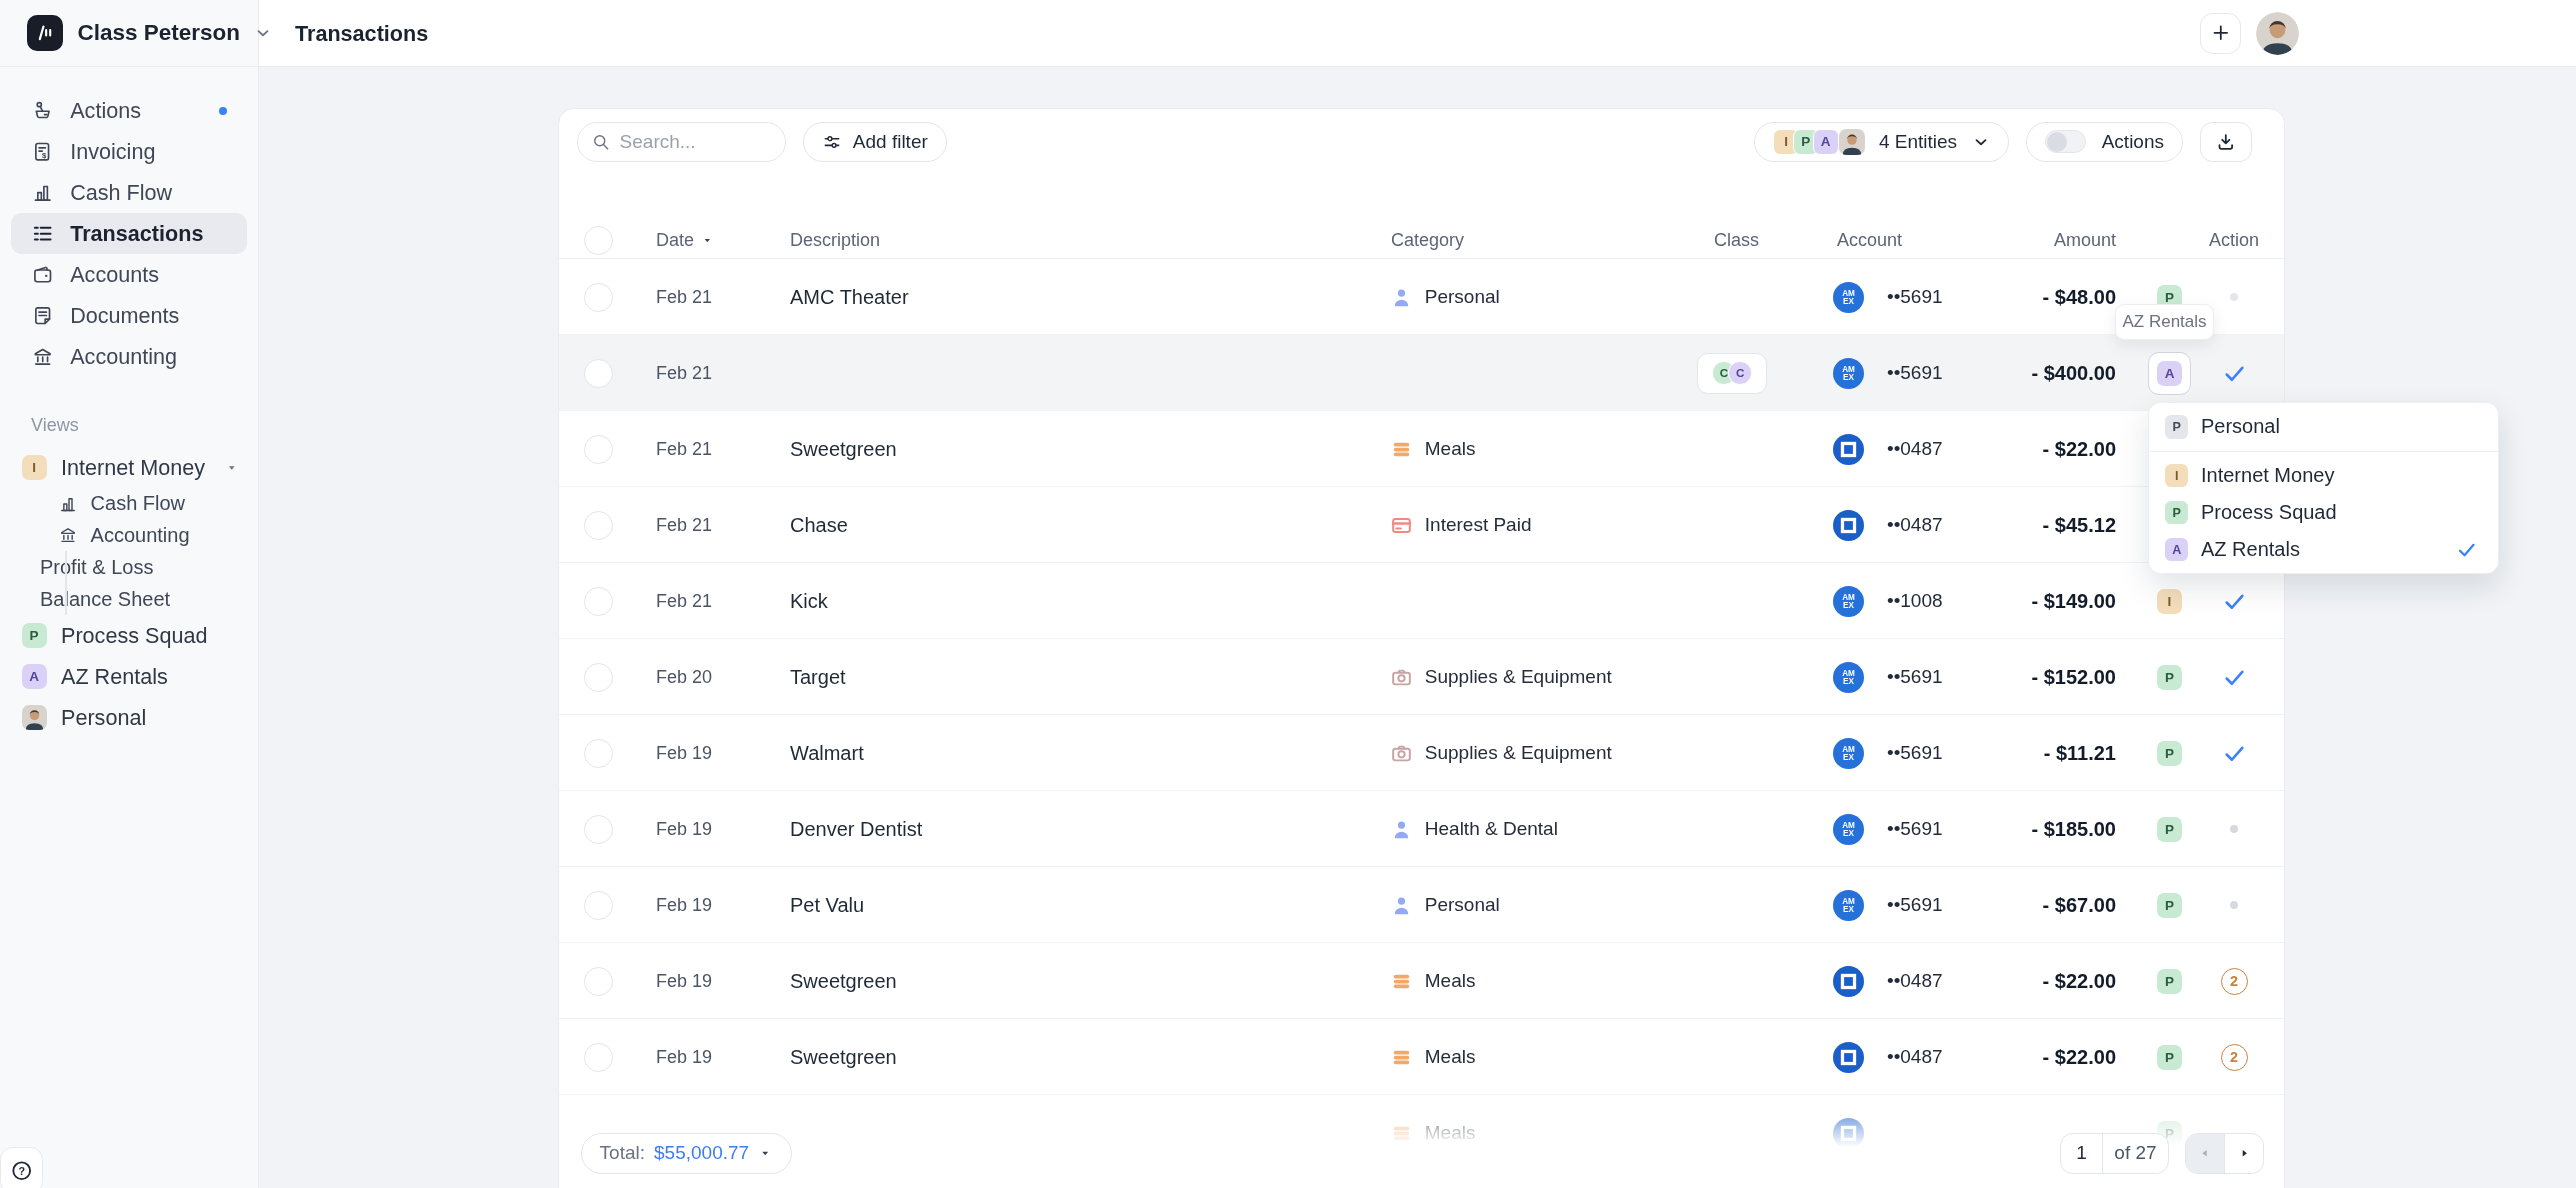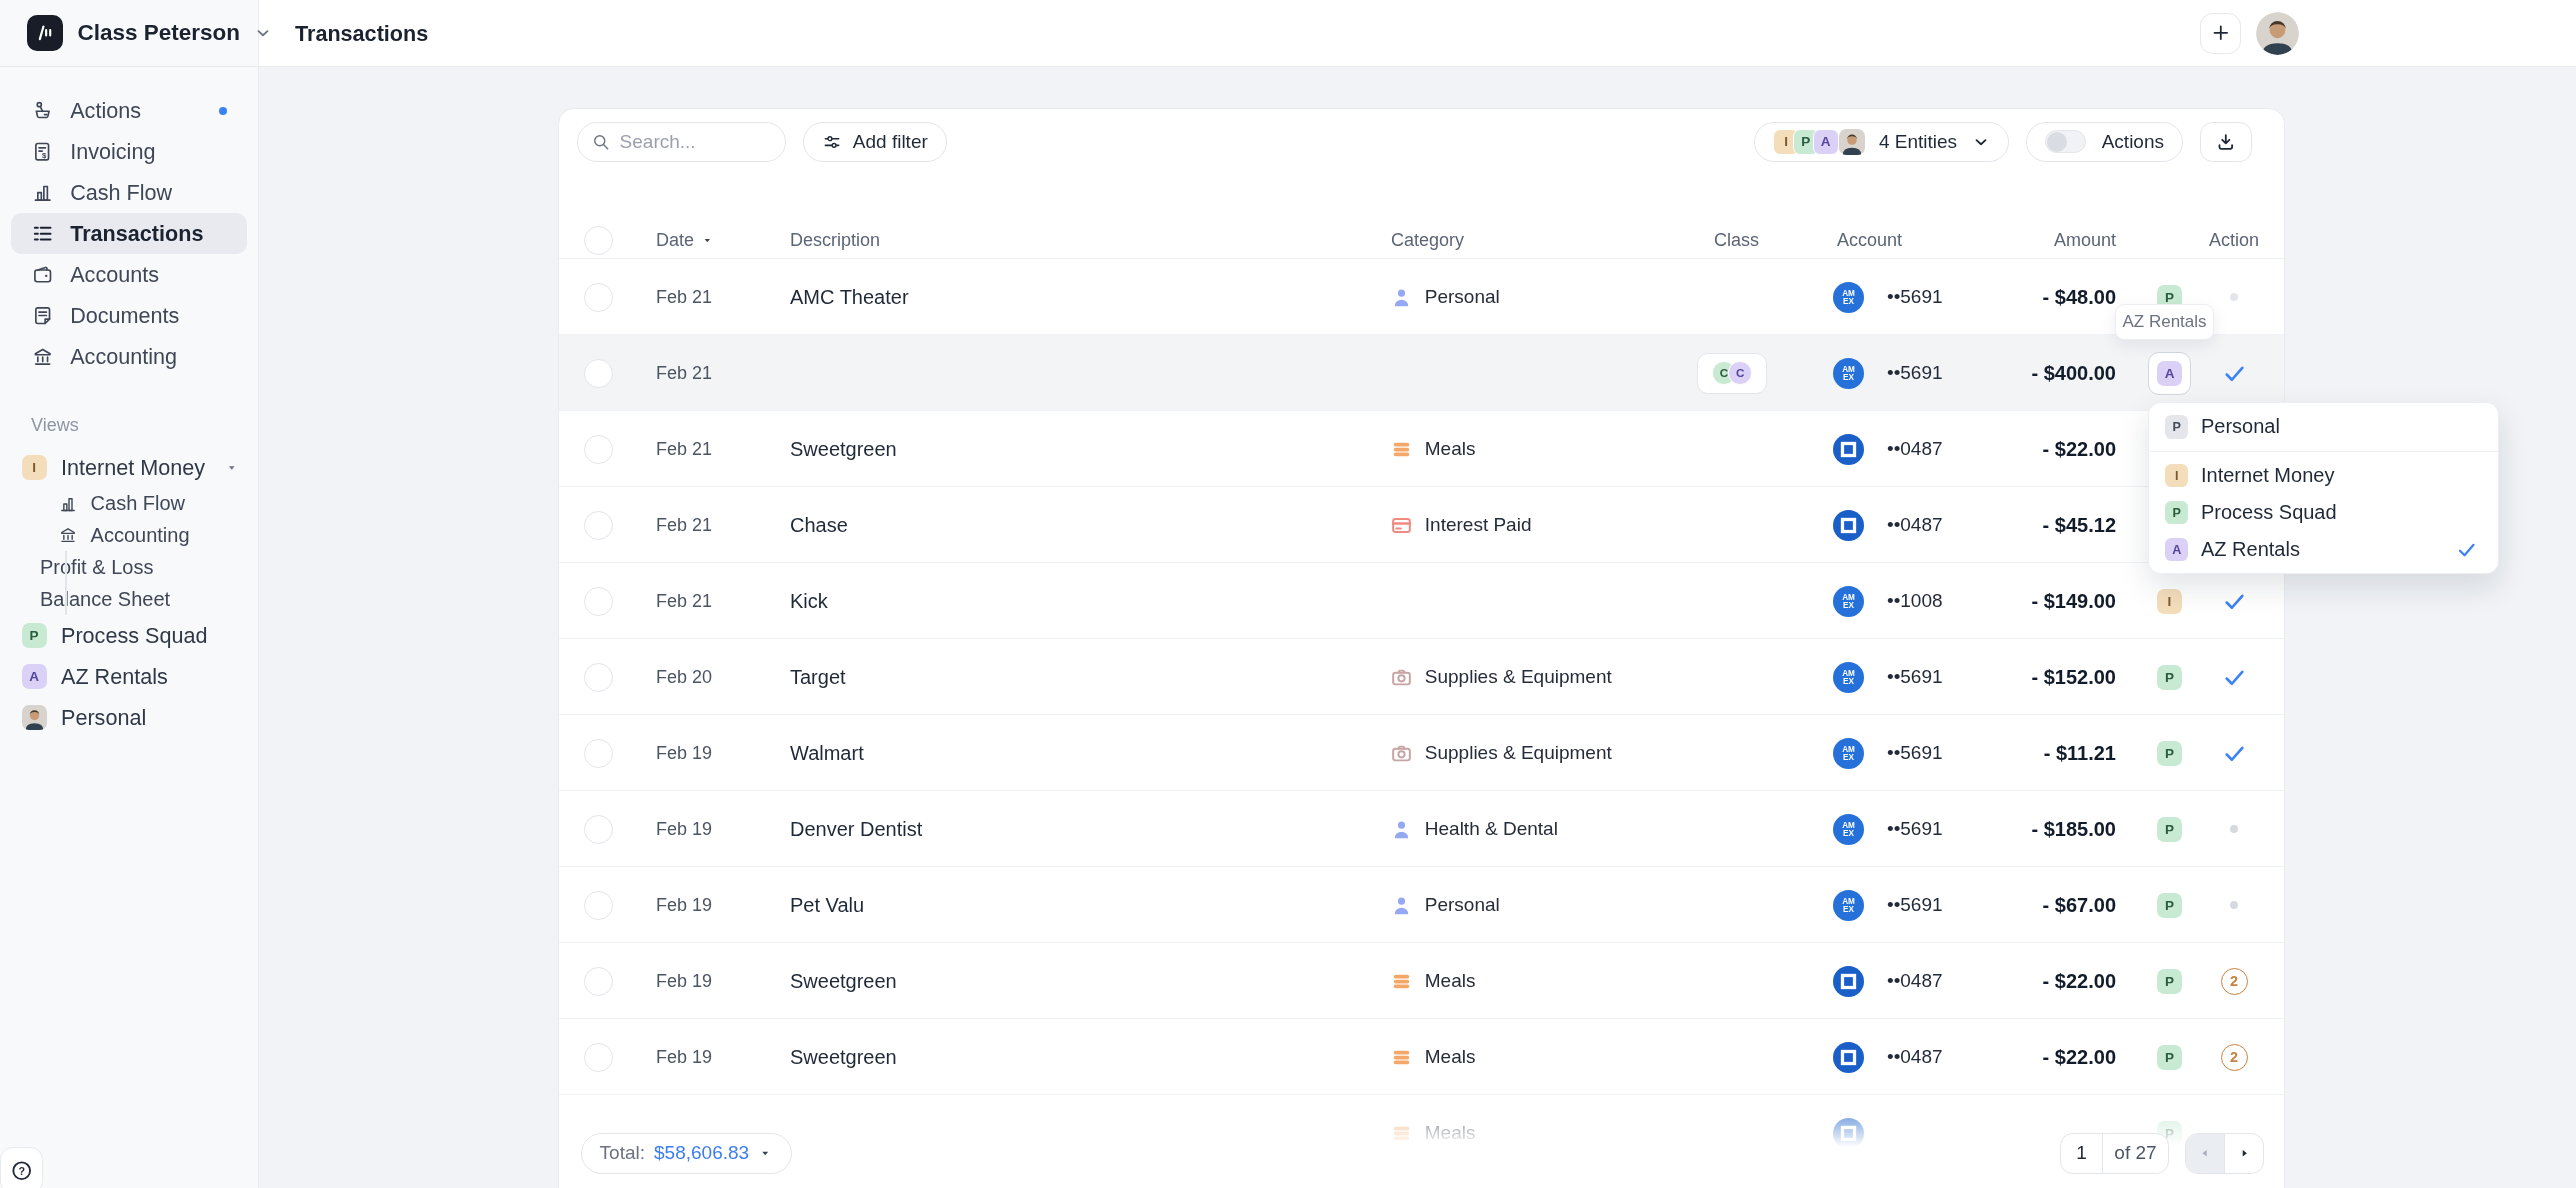--- a/index.html
+++ b/index.html
@@ -778,21 +778,21 @@
           </div>
           <div class="cell" style="left: 1589px; width: 43px; justify-content: center;">
             <span class="ebadge" style="background: rgb(200, 233, 210); color: rgb(42, 92, 64);">P</span>
           </div>
         </div>
       </div>
 
     <div class="fade"></div>
     <div class="total-pill">
       <span class="tl">Total:</span>
-      <span class="tv">$58,606.83</span>
+      <span class="tv">$55,000.77</span>
       <span style="width: 14.4px; height: 14.4px; display: flex; flex: 0 0 auto; color: rgb(55, 65, 81);">
           <svg width="100%" height="100%" viewBox="0 0 24 24" fill="none" stroke="currentColor" stroke-width="1.7" stroke-linecap="round" stroke-linejoin="round">
             <path d="M7 9.5 h10 L12 15.5 z" fill="currentColor" stroke="none"></path>
           </svg>
         </span>
     </div>
     <div class="pager">
       <div class="page-pill">
         <div class="pnum">1</div>
         <div class="pdiv"></div>

